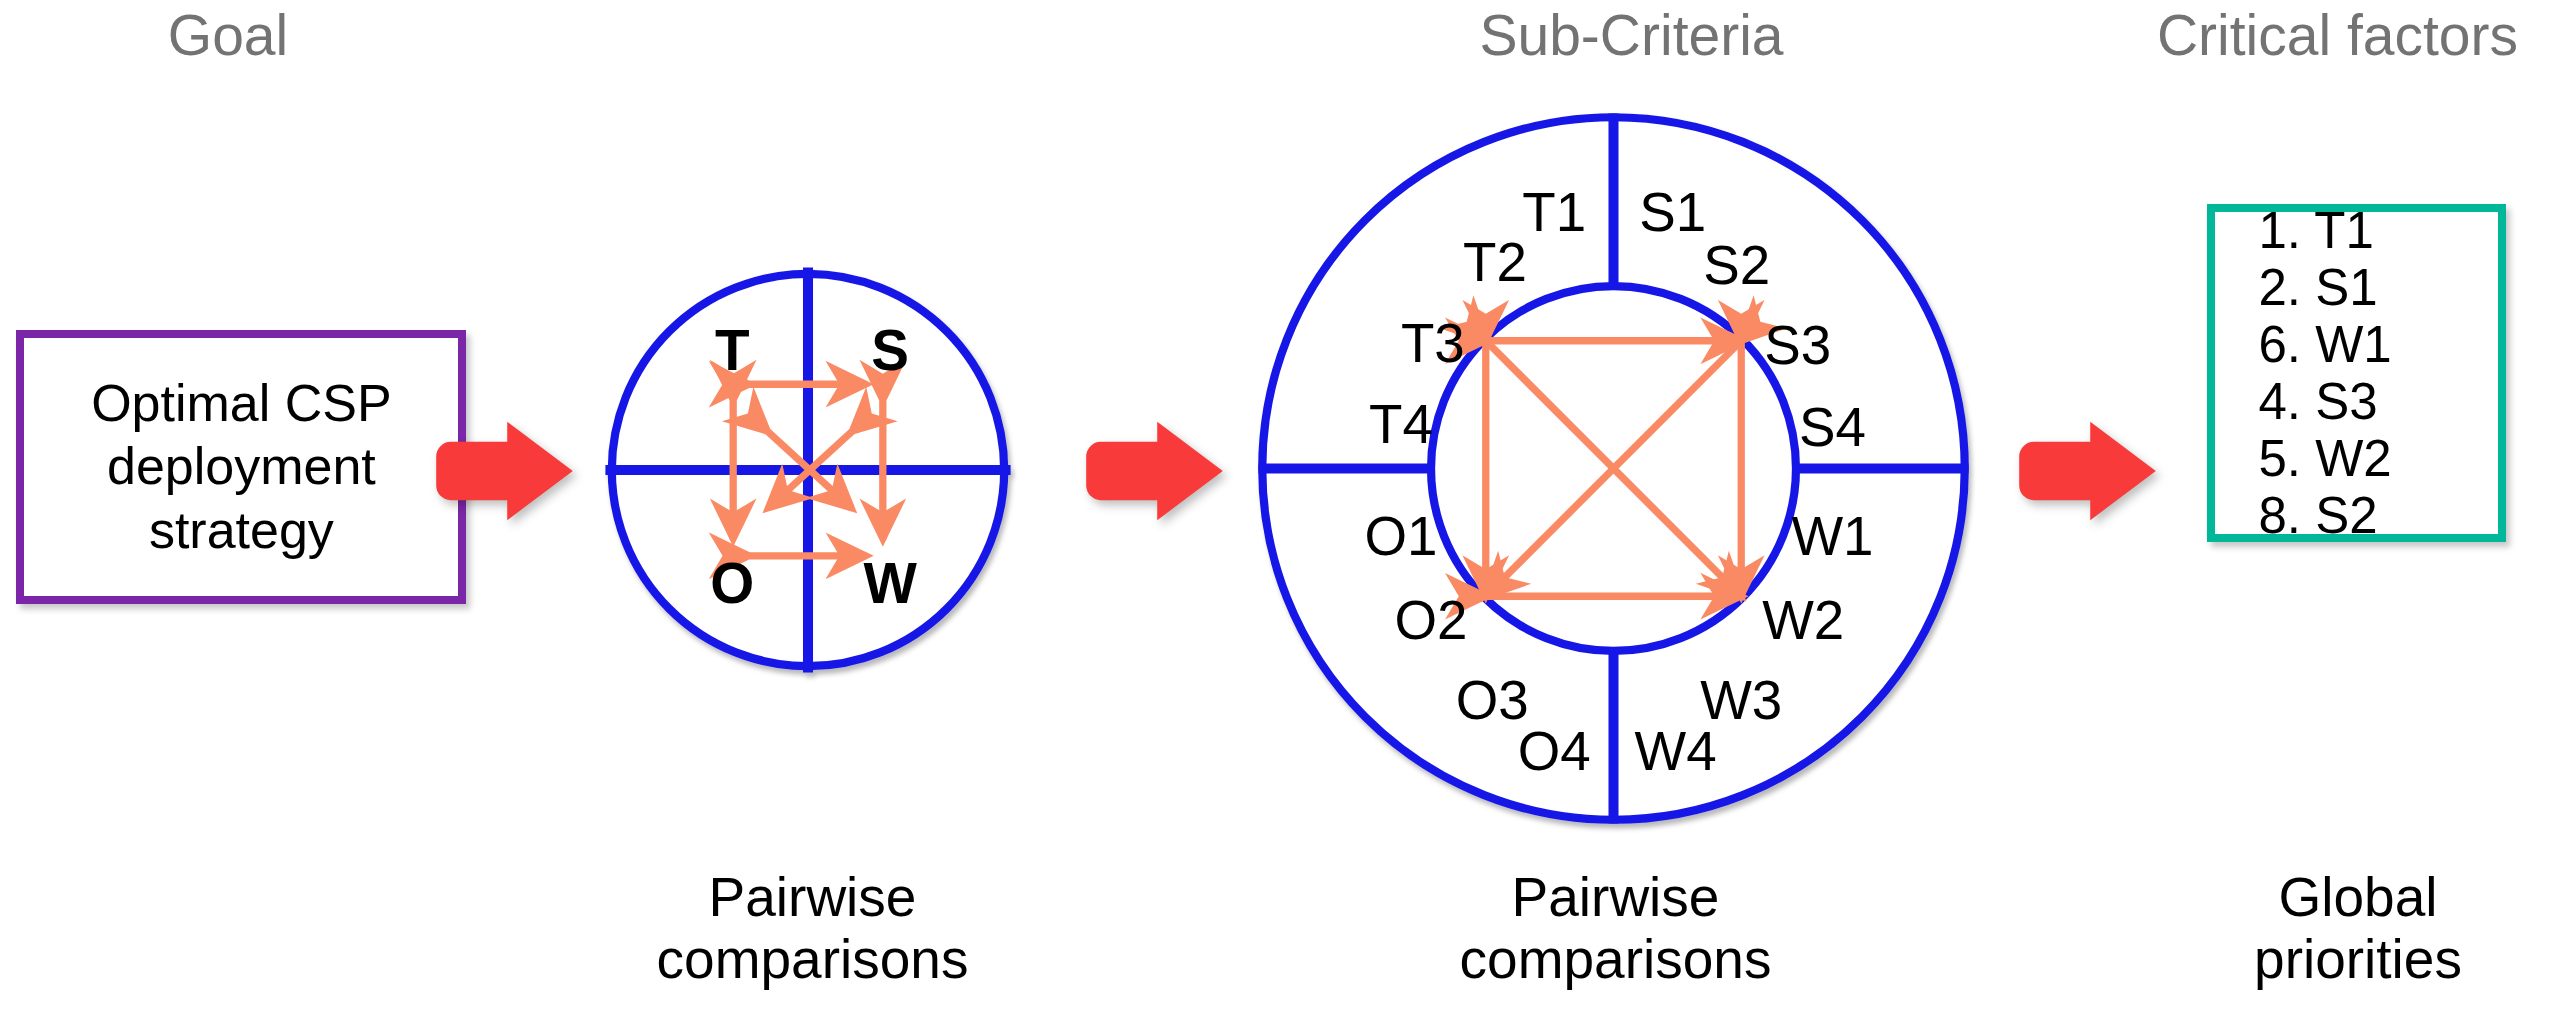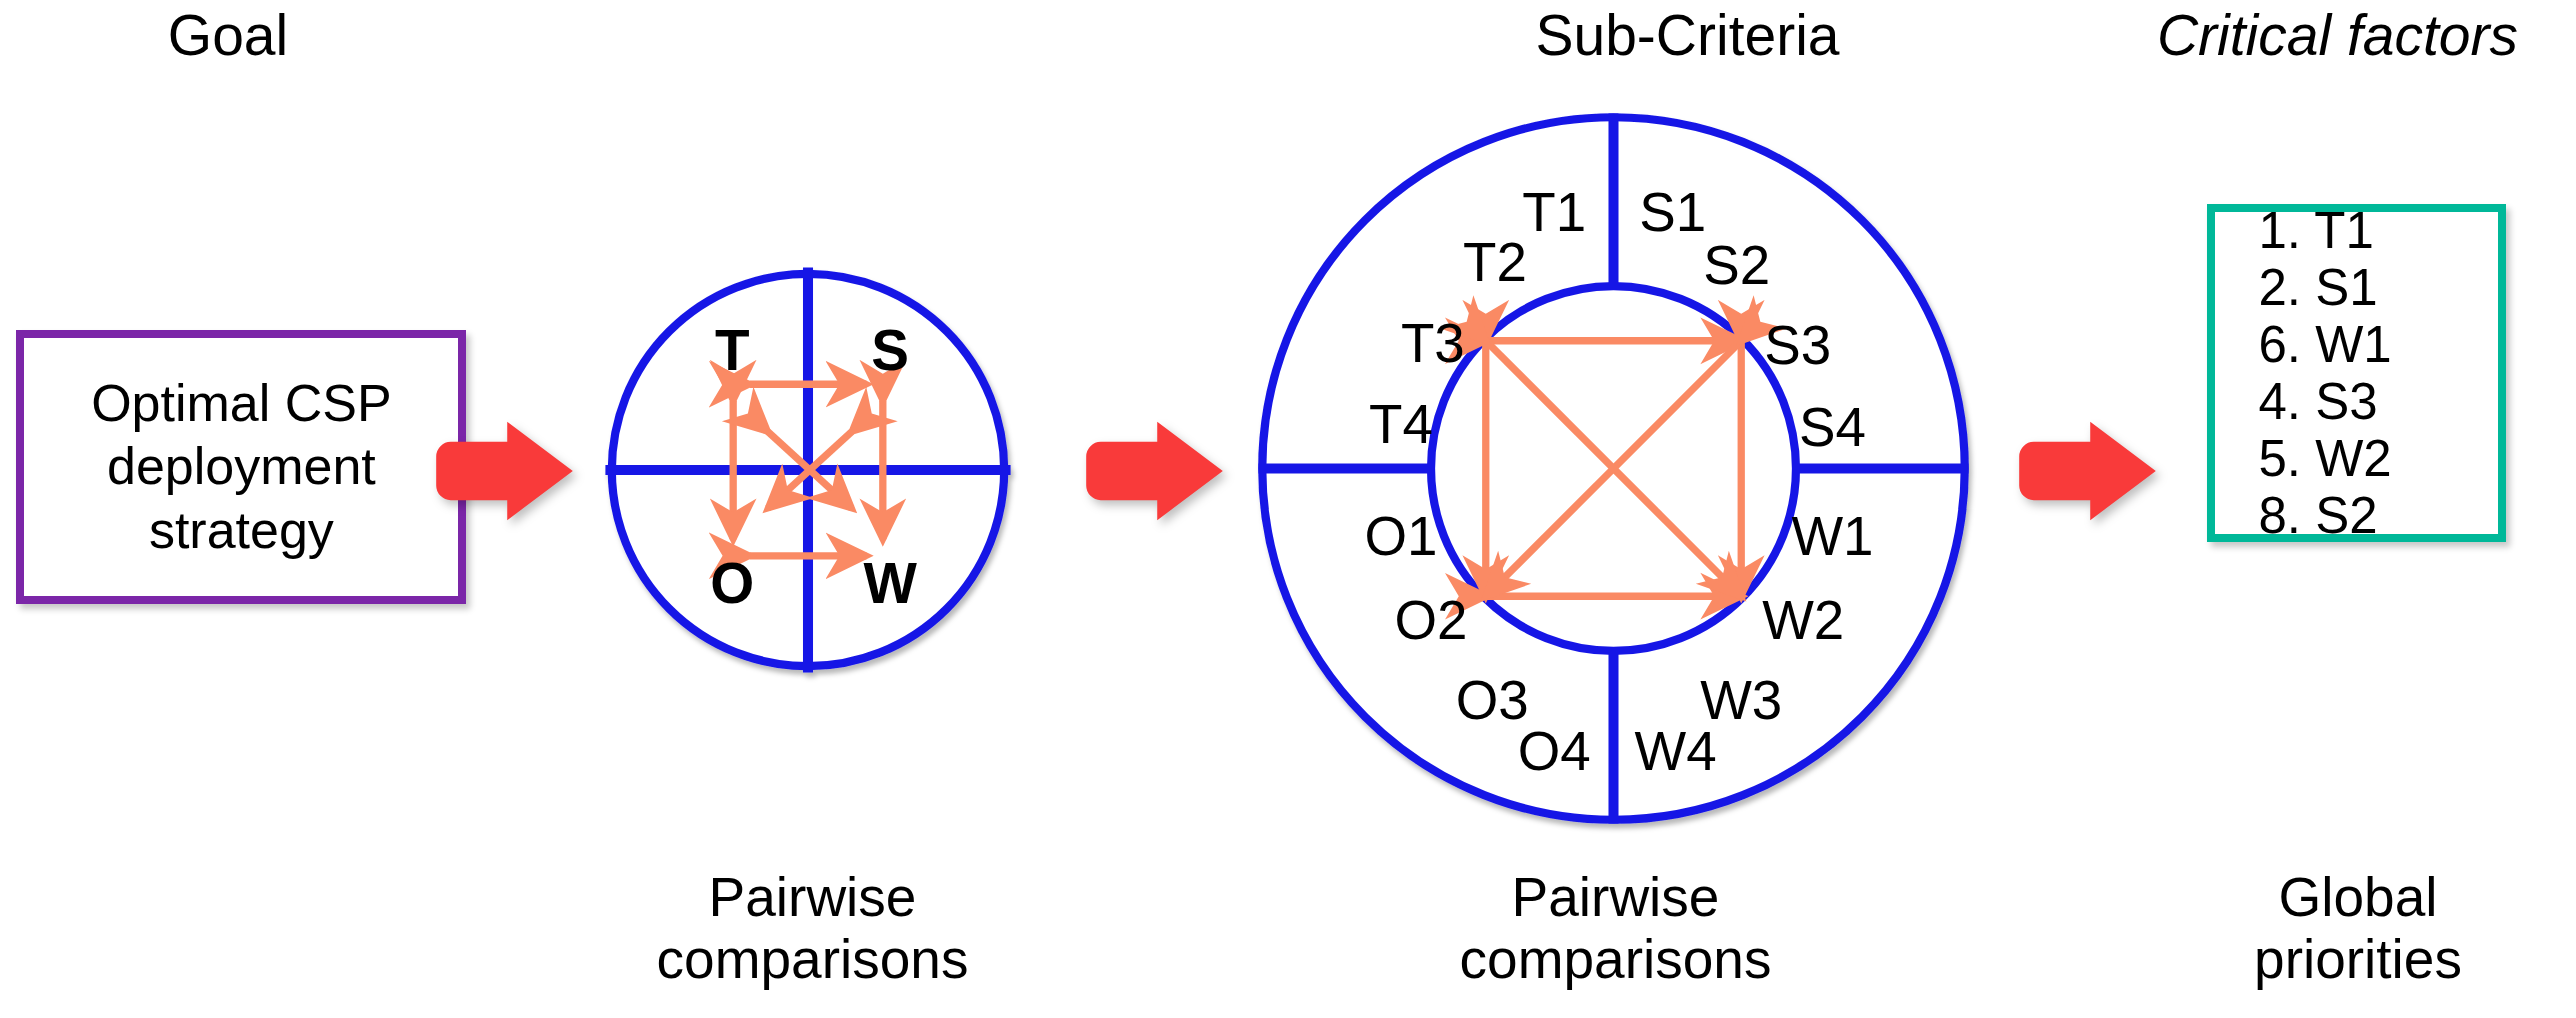--- a/index.html
+++ b/index.html
@@ -20,28 +20,28 @@
     left: 0; top: 0;
     width: 2576px;
     height: 1019px;
   }
 
   
   .col-header {
     position: absolute;
     font-size: 57px;
     line-height: 1;
-    color: #000000;
+    color: #737373;
     white-space: nowrap;
     text-align: center;
   }
   #hdr-goal      { left:   0px; top: 7.3px; width: 456px; }
   #hdr-criteria  { left: 573px; top: 7.3px; width: 475px; }
-  #hdr-sub       { left:1432px; top: 7.3px; width: 511px; }
-  #hdr-critical  { left:2100px; top: 7.3px; width: 475px; font-style: italic; }
+  #hdr-sub       { left:1376px; top: 7.3px; width: 511px; }
+  #hdr-critical  { left:2100px; top: 7.3px; width: 475px; }
 
   
   #goal-box {
     position: absolute;
     left: 16.4px;
     top: 330px;
     width: 450px;
     height: 274px;
     border: 8.2px solid #7B26A8;
     background: #ffffff;

